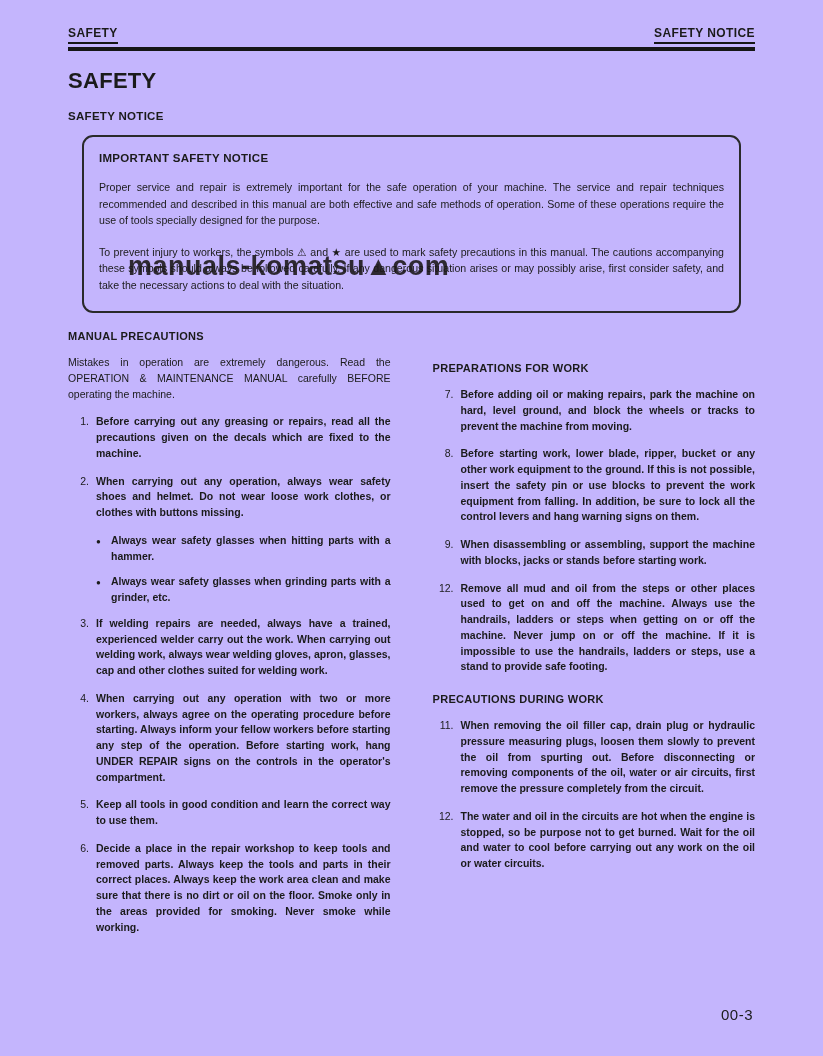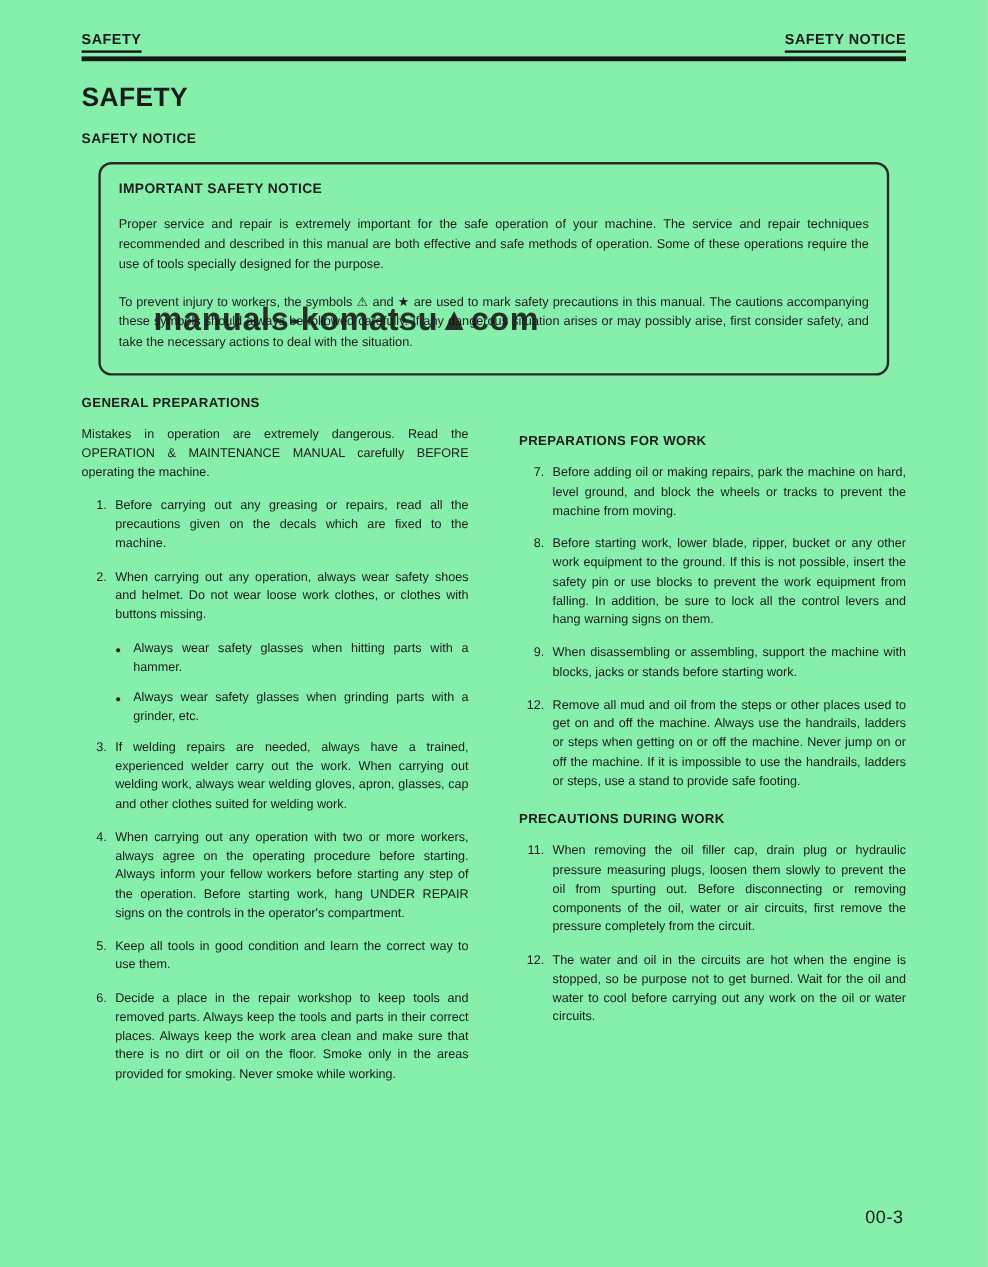--- a/index.html
+++ b/index.html
@@ -1,20 +1,20 @@
 <!DOCTYPE html>
 <html><head>
 <meta charset="utf-8">
 <style>
   * { box-sizing: border-box; }
   html, body { margin: 0; padding: 0; }
   body { background: #d8d8d8; font-family: "Liberation Sans", "DejaVu Sans", sans-serif; }
   .page {
     position: relative; width: 823px; height: 1056px; margin: 0 auto;
-    background: #86efac; color: #1b1b1b; overflow: hidden;
+    background: #c4b5fd; color: #1b1b1b; overflow: hidden;
   }
   .content { position: absolute; left: 68px; top: 0; width: 687px; }
 
   .running-header {
     display: flex; justify-content: space-between; padding-top: 26px;
     font-size: 12px; font-weight: bold; letter-spacing: 0.4px;
   }
   .rh { border-bottom: 2px solid #161616; padding-bottom: 2px; }
   .header-rule { height: 4px; background: #161616; margin-top: 3px; }
 
@@ -31,21 +31,21 @@
   .columns { display: flex; gap: 42px; margin-top: 17px; }
   .col { flex: 1; min-width: 0; }
   .col-right { padding-top: 32px; }
 
   .sec-heading { font-size: 11px; font-weight: bold; letter-spacing: 0.3px; margin: 0 0 13px; }
   .sec-heading-2 { margin-top: 18px; }
   .intro { font-size: 10.5px; line-height: 1.5; text-align: justify; margin: 0 0 12px; }
 
   .list-item { display: flex; font-size: 10.5px; line-height: 1.5; margin-bottom: 12px; }
   .num { width: 21px; text-align: right; flex-shrink: 0; margin-right: 7px; }
-  .txt { flex: 1; text-align: justify; }
+  .txt { flex: 1; text-align: justify; font-weight: bold; }
 
   .bullet-item { display: flex; font-size: 10.5px; line-height: 1.5; margin: 0 0 10px 28px; }
   .bullet { width: 15px; flex-shrink: 0; font-size: 8px; padding-top: 3px; }
 
   .watermark {
     position: absolute; left: 128px; top: 231px;
     font-size: 27px; font-weight: bold; letter-spacing: 0.5px;
     color: rgba(25, 22, 22, 0.88); white-space: nowrap; margin-top: 20px;
   }
   .page-number { position: absolute; right: 70px; bottom: 33px; font-size: 15px; letter-spacing: 0.5px; text-align: right; }
@@ -67,21 +67,21 @@
 
     <div class="notice-box">
       <div class="notice-heading">IMPORTANT SAFETY NOTICE</div>
       <p class="para">Proper service and repair is extremely important for the safe operation of your machine. The service and repair techniques recommended and described in this manual are both effective and safe methods of operation. Some of these operations require the use of tools specially designed for the purpose.</p>
       <p class="para">To prevent injury to workers, the symbols ⚠ and ★ are used to mark safety precautions in this manual. The cautions accompanying these symbols should always be followed carefully. If any dangerous situation arises or may possibly arise, first consider safety, and take the necessary actions to deal with the situation.</p>
     </div>
 
     <div class="columns">
 
       <div class="col">
-        <div class="sec-heading">GENERAL PREPARATIONS</div>
+        <div class="sec-heading">MANUAL PRECAUTIONS</div>
         <p class="intro">Mistakes in operation are extremely dangerous. Read the OPERATION &amp; MAINTENANCE MANUAL carefully BEFORE operating the machine.</p>
 
         <div class="list-item">
           <span class="num">1.</span>
           <span class="txt">Before carrying out any greasing or repairs, read all the precautions given on the decals which are fixed to the machine.</span>
         </div>
 
         <div class="list-item">
           <span class="num">2.</span>
           <span class="txt">When carrying out any operation, always wear safety shoes and helmet. Do not wear loose work clothes, or clothes with buttons missing.</span>

